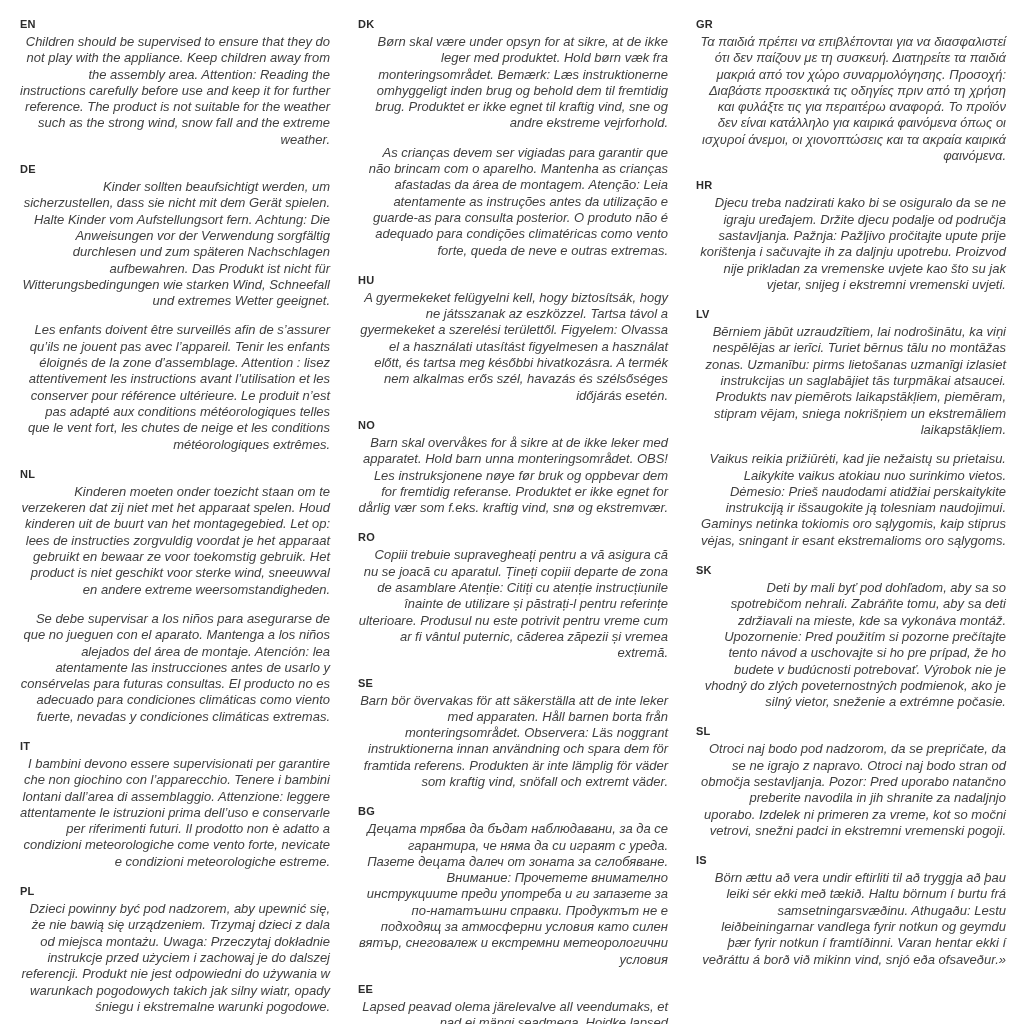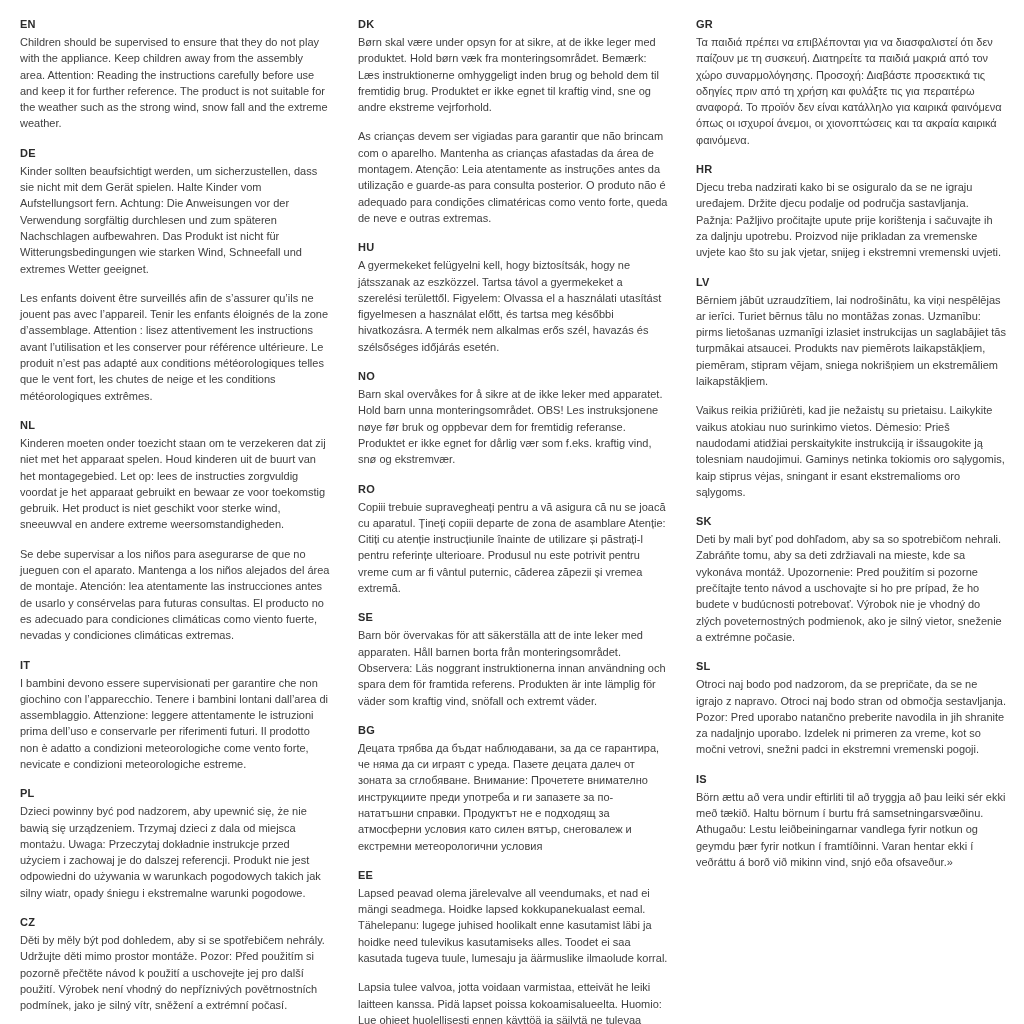--- a/index.html
+++ b/index.html
@@ -27,25 +27,26 @@
   }
   .lang-code {
     font-size: 11px;
     font-weight: bold;
     color: #2b2b2b;
     line-height: 16px;
     margin-bottom: 2px;
     letter-spacing: 0.2px;
   }
   .lang-text {
-    font-size: 11px;
+    font-size: 13px;
     font-weight: normal;
     color: #404040;
     line-height: 16.3px;
-    text-align: left;
+    text-align: right;
+    font-style: italic;
   }
 </style>
 </head>
 <body>
 
 <div class="page">
   <div class="column">
       <div class="section">
         <div class="lang-code">EN</div>
         <div class="lang-text">Children should be supervised to ensure that they do not play with the appliance. Keep children away from the assembly area. Attention: Reading the instructions carefully before use and keep it for further reference. The product is not suitable for the weather such as the strong wind, snow fall and the extreme weather.</div>

